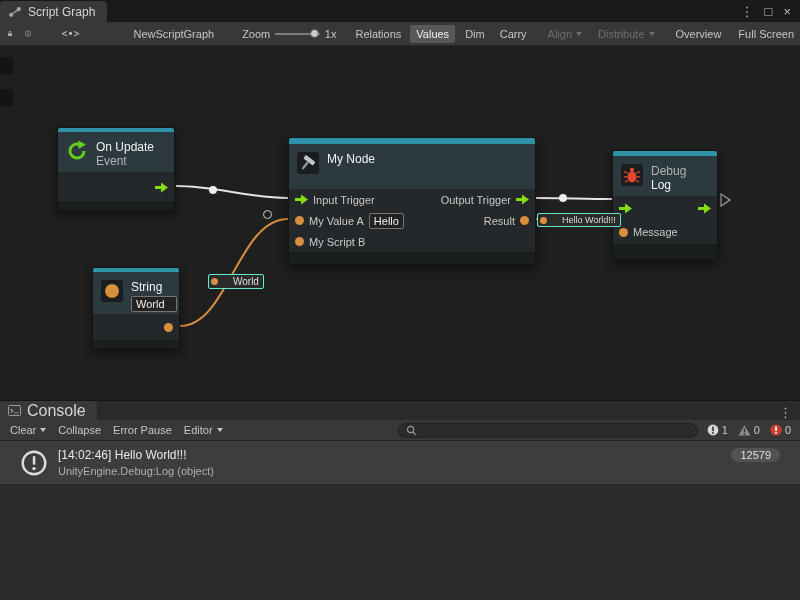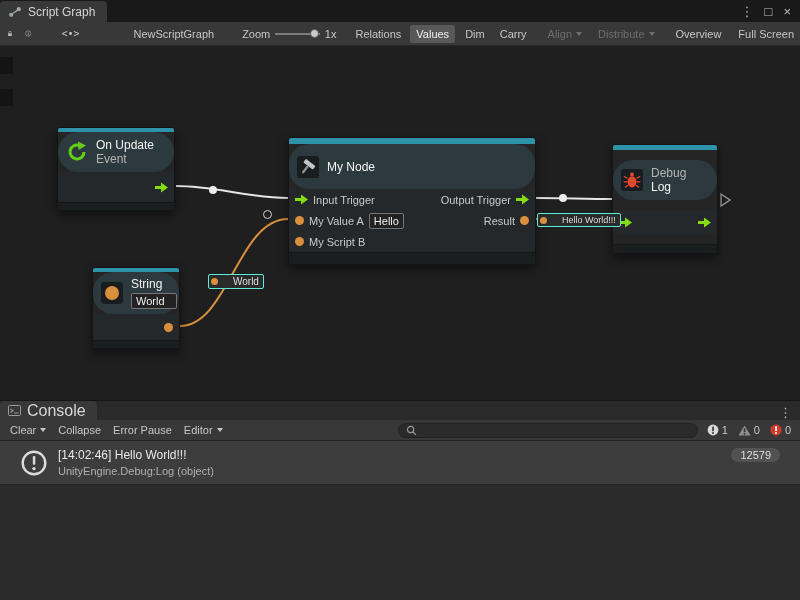--- a/index.html
+++ b/index.html
@@ -31,21 +31,21 @@
 
   
   .canvas { position:absolute; top:46px; left:0; width:800px; height:354px; background:#1f1f1f; }
   .wires { position:absolute; left:0; top:0; z-index:1; }
   .edgemark { position:absolute; left:0; width:13px; height:17px; background:#141414; }
 
   .node { position:absolute; z-index:2; border:1px solid #141414; border-radius:3px;
           box-shadow:0 4px 10px rgba(0,0,0,.5); display:flex; flex-direction:column;
           overflow:hidden; background:#252525; }
   .strip { background:#2e93a8; flex:0 0 auto; }
-  .nhead { background:#2c3a40; display:flex; align-items:center; padding:0 8px; gap:8px; flex:0 0 auto;border-radius:20px; }
+  .nhead { background:#2c3a40; display:flex; padding:8px 8px; gap:8px; flex:0 0 auto; }
   .nbody { background:#24282a; flex:1 1 auto; }
   .nfoot { background:#1b1e1f; flex:0 0 auto; border-top:1px solid #151717; }
   .ntitle { color:#f2f2f2; font-size:12px; }
   .nsub { color:#b3b3b3; font-size:12px; }
   .prow { display:flex; align-items:center; height:21px; padding:0 6px; color:#c9c9c9;
           font-size:11px; gap:5px; }
   .spacer { flex:1 1 auto; }
   .dot { width:9px; height:9px; border-radius:50%; background:#d88f3e; flex:0 0 auto; }
   .iconbox { width:22px; height:22px; background:#191d1f; border-radius:3px; display:flex;
              align-items:center; justify-content:center; flex:0 0 auto; }
@@ -230,21 +230,21 @@
           <span class="dot"></span>
         </div>
         <div class="prow">
           <span class="dot"></span>
           <span>My Script B</span>
         </div>
       </div>
       <div class="nfoot" style="height:14px"></div>
     </div>
 
-    <div class="node" style="left:612px; top:98px; width:106px; height:110px;gap:10px;">
+    <div class="node" style="left:612px; top:104px; width:106px; height:110px;">
       <div class="strip" style="height:5px"></div>
       <div class="nhead" style="height:40px">
         <div class="iconbox">
           <svg width="18" height="18" viewBox="0 0 20 20">
             <circle cx="10" cy="4" r="2.3" fill="#e0492e"></circle>
             <ellipse cx="10" cy="12" rx="5" ry="6.3" fill="#e0492e"></ellipse>
             <path d="M5,8 L1,6 M5,12 L0.8,12 M5.5,16 L2,18 M15,8 L19,6 M15,12 L19.2,12 M14.5,16 L18,18" stroke="#e0492e" stroke-width="1.4"></path>
           </svg>
         </div>
         <div>
@@ -256,20 +256,24 @@
         <div class="prow" style="height:24px">
           <svg width="13" height="11" viewBox="0 0 13 11">
             <rect x="0" y="4" width="6" height="3" fill="#84dc12"></rect>
               <polygon points="6,0.5 13,5.5 6,10.5" fill="#84dc12"></polygon>
           </svg>
           <span class="spacer"></span>
           <svg width="13" height="11" viewBox="0 0 13 11">
             <rect x="0" y="4" width="6" height="3" fill="#84dc12"></rect>
               <polygon points="6,0.5 13,5.5 6,10.5" fill="#84dc12"></polygon>
           </svg>
+        </div>
+        <div class="prow" style="height:24px">
+          <span class="dot"></span>
+          <span>Message</span>
         </div>
       </div>
       <div class="nfoot" style="height:17px"></div>
     </div>
 
     <div class="wlabel" style="left:208px; top:228px; font-size:10px;">
       <span class="dot" style="width:7px;height:7px"></span>
       <span>World</span>
     </div>
     <div class="wlabel" style="left:537px; top:167px; font-size:9px;">

